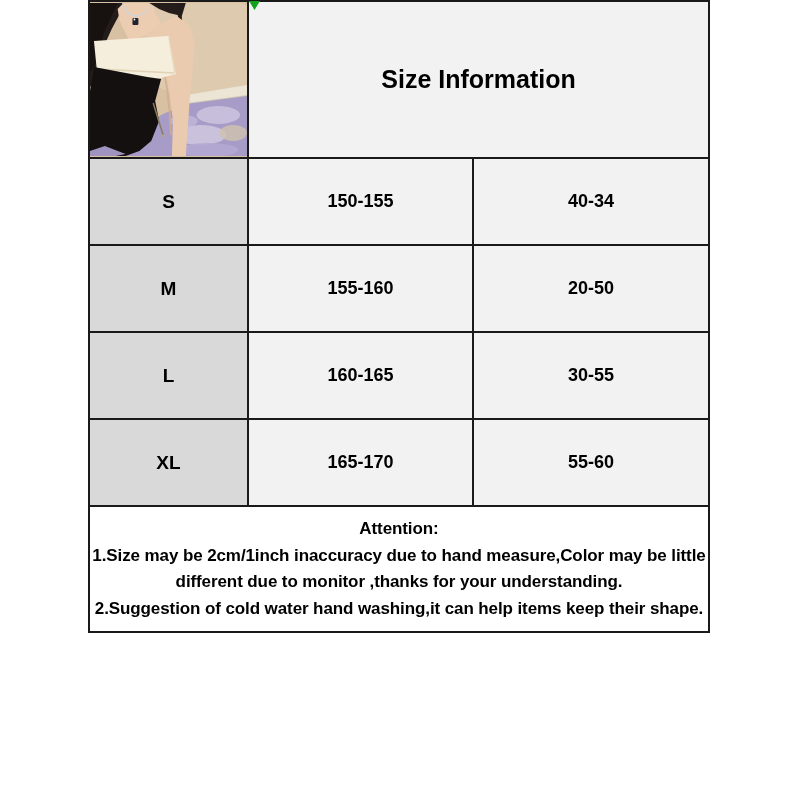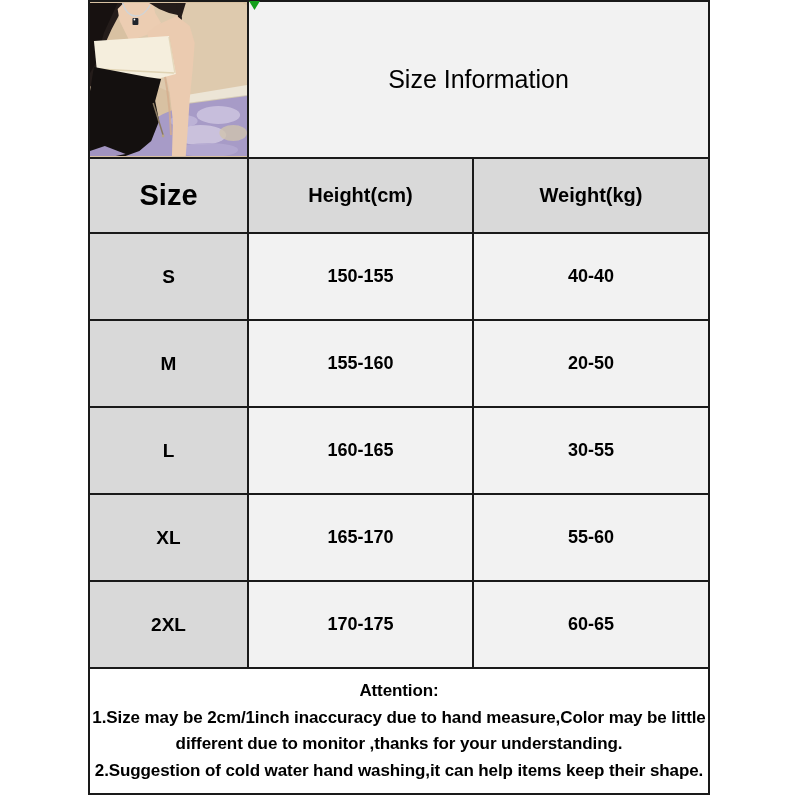--- a/index.html
+++ b/index.html
@@ -26,21 +26,21 @@
     border:2px solid var(--table-border);
     text-align:center;vertical-align:middle;
     color:var(--text);
     padding:0;
   }
   col.c1{width:159px;} col.c2{width:225px;} col.c3{width:236px;}
   .photo-cell{height:157px;padding:0;background:#d8c1a2;}
   .photo-cell svg{display:block;width:100%;height:153px;}
   .title-cell{
     background:var(--title-cell-bg);
-    font-size:25px;font-weight:normal;letter-spacing:0px;
+    font-size:25px;font-weight:bold;letter-spacing:0px;
   }
   .head-row th{height:75px;background:var(--header-cell-bg);font-weight:bold;}
   .head-row .size-col-header{font-size:29px;}
   .head-row .unit-col-header{font-size:20px;}
   .data-row th{height:87px;background:var(--header-cell-bg);font-size:19px;font-weight:bold;}
   .data-row td{background:var(--data-cell-bg);font-size:18px;font-weight:bold;}
   .attention-cell{
     height:126px;background:var(--attention-bg);
     text-align:left;vertical-align:top;
     padding:5px 6px 0 5px;
@@ -98,49 +98,39 @@
             <line x1="64" y1="100" x2="74" y2="132" stroke="#8a7a62" stroke-width="1.5"></line>
             <circle cx="74" cy="133" r="1.4" fill="#b7a687"></circle>
 
             <path d="M33,0 C38,16 52,18 61,2" stroke="#cfd4d8" stroke-width="1.4" fill="none"></path>
             <rect x="43" y="15" width="6" height="7" rx="1" fill="#20242c"></rect>
             <circle cx="45" cy="16.5" r="0.9" fill="#ffffff"></circle>
           </svg>
         </td>
         <td class="title-cell" colspan="2">Size Information</td>
       </tr>
-      <tr class="head-row">
-        <th class="size-col-header">Size</th>
-        <th class="unit-col-header">Height(cm)</th>
-        <th class="unit-col-header">Weight(kg)</th>
-      </tr>
       <tr class="data-row">
         <th>S</th>
         <td>150-155</td>
-        <td>40-40</td>
+        <td>40-34</td>
       </tr>
       <tr class="data-row">
         <th>M</th>
         <td>155-160</td>
         <td>20-50</td>
       </tr>
       <tr class="data-row">
         <th>L</th>
         <td>160-165</td>
         <td>30-55</td>
       </tr>
       <tr class="data-row">
         <th>XL</th>
         <td>165-170</td>
         <td>55-60</td>
-      </tr>
-      <tr class="data-row">
-        <th>2XL</th>
-        <td>170-175</td>
-        <td>60-65</td>
       </tr>
       <tr>
         <td class="attention-cell" colspan="3">
           <div>Attention:</div>
           <div>1.Size may be 2cm/1inch inaccuracy due to hand measure,Color may be little</div>
           <div>different due to monitor ,thanks for your understanding.</div>
           <div>2.Suggestion of cold water hand washing,it can help items keep their shape.</div>
         </td>
       </tr>
     </tbody>

